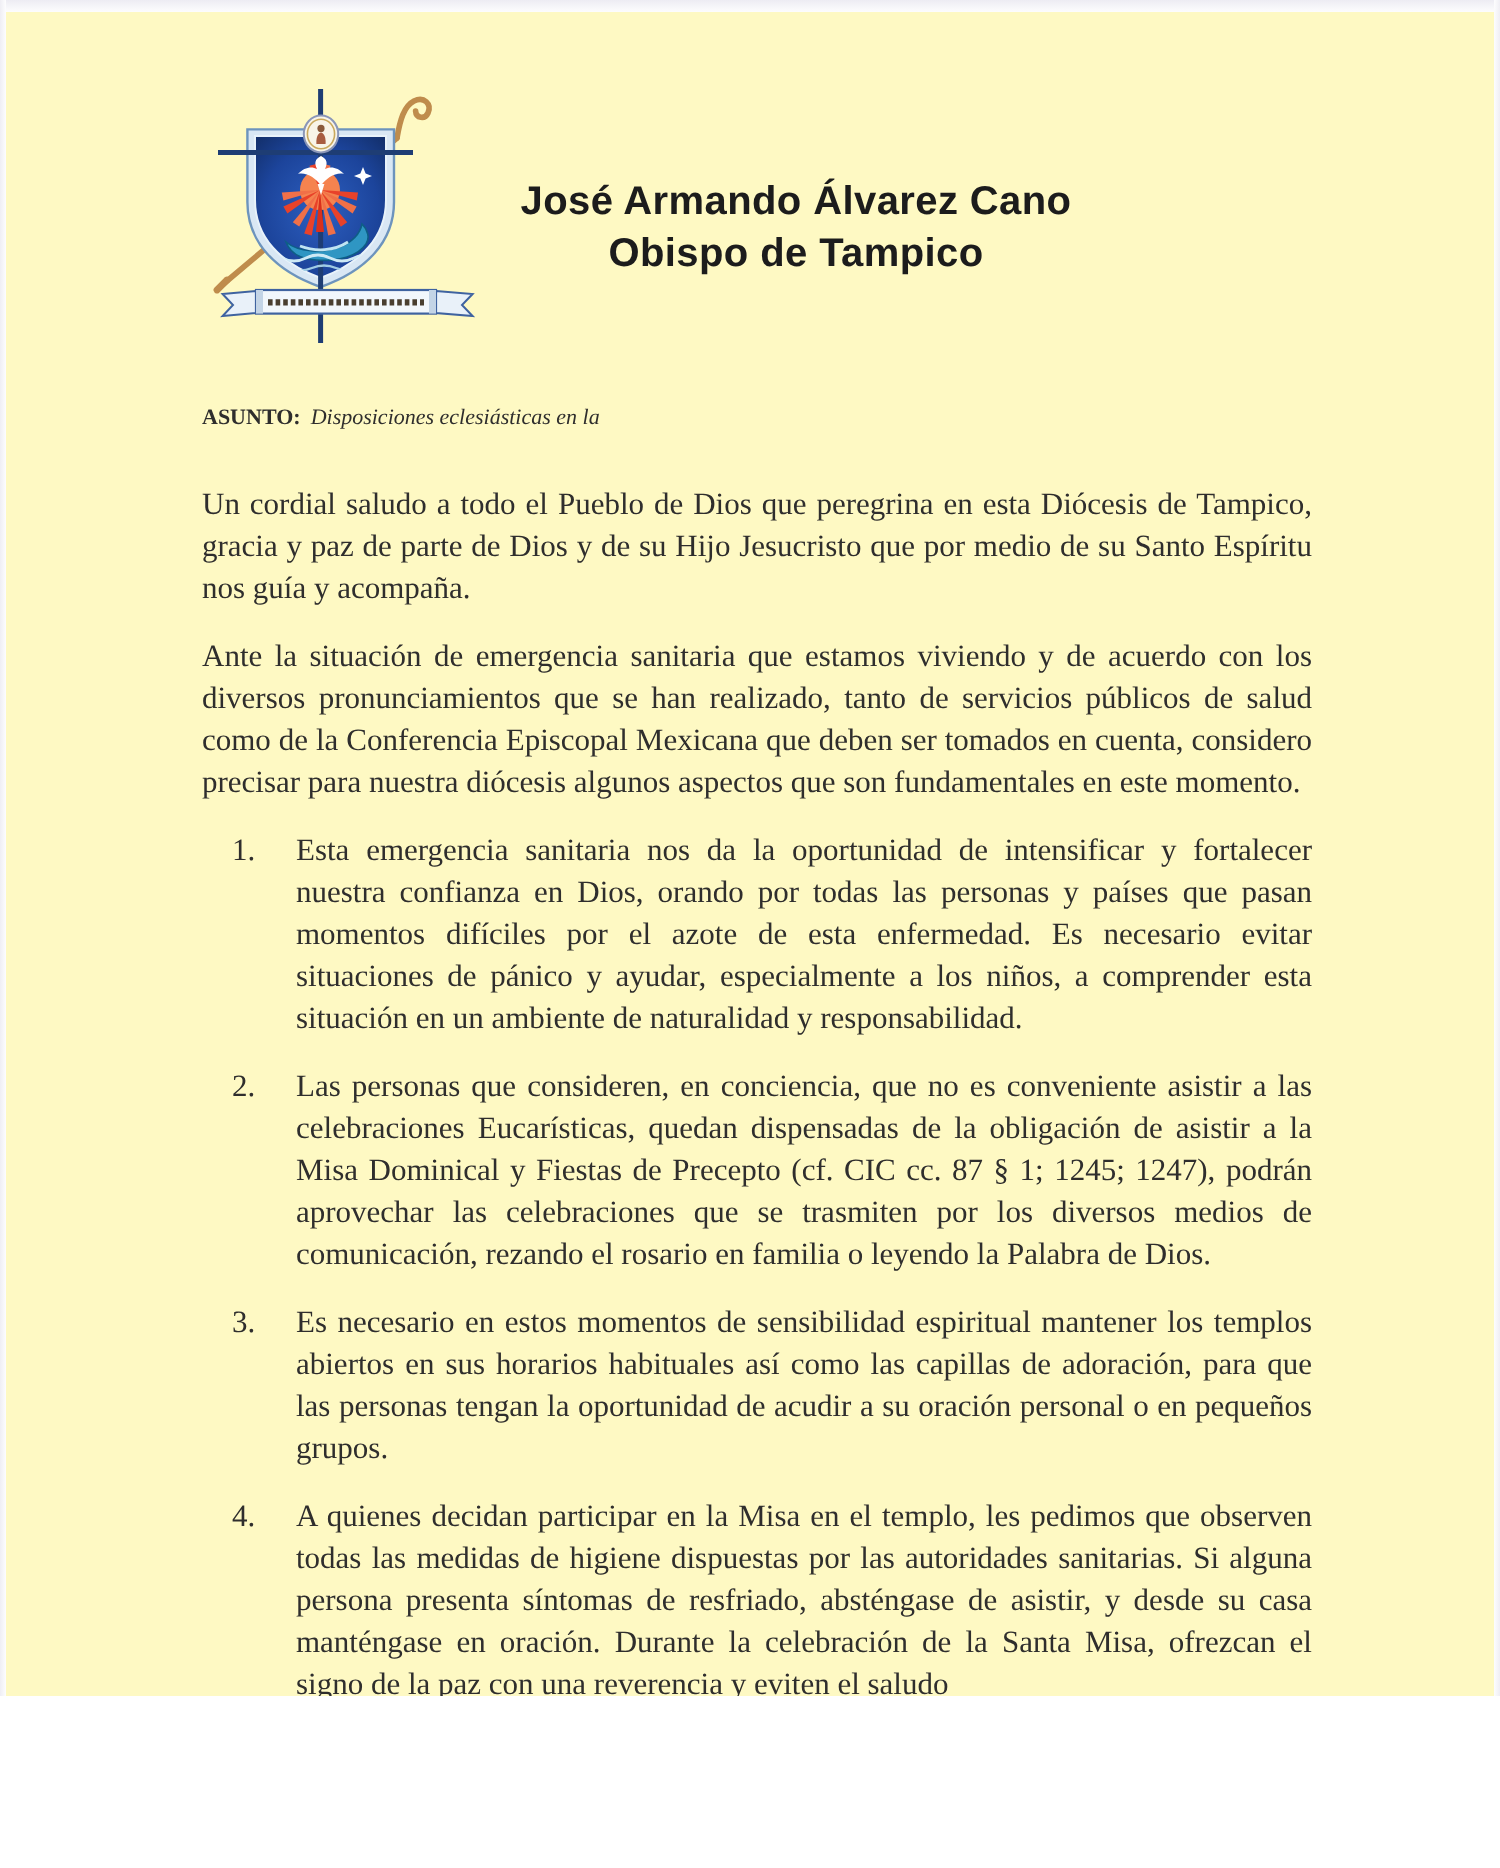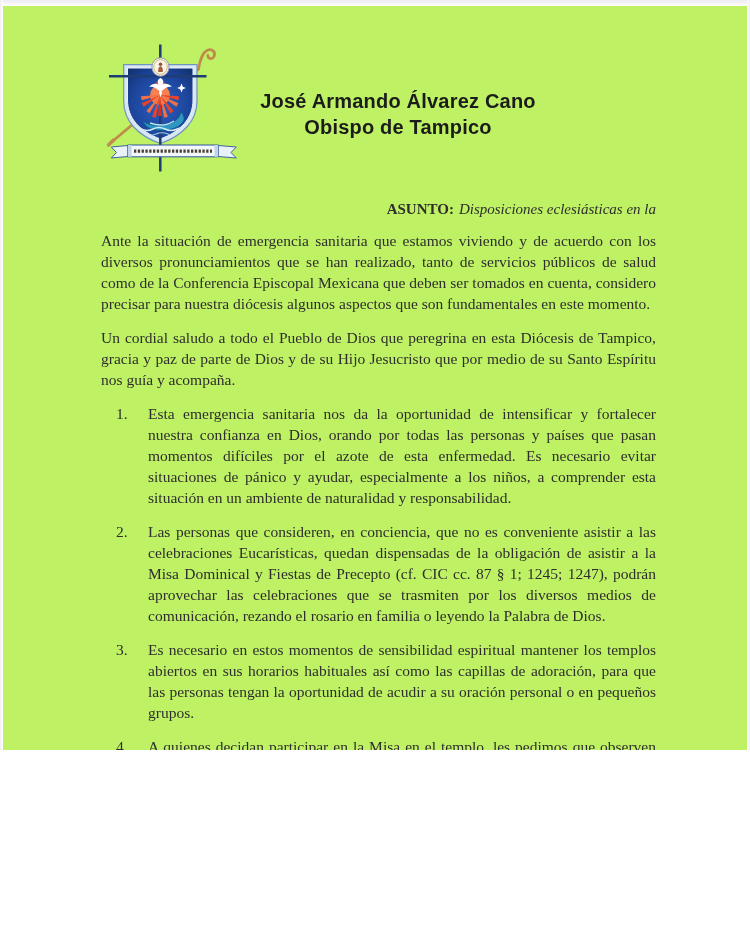--- a/index.html
+++ b/index.html
@@ -1,19 +1,19 @@
 <!DOCTYPE html>
 <html><head>
 <meta charset="utf-8">
 <style>
   html,body { margin:0; padding:0; background:#ffffff; }
   .page {
     position:relative;
-    width:750px; height:750px;
-    background:#bef264;
+    width:750px; height:848px;
+    background:#fef9c3;
     overflow:hidden;
     font-family:"Liberation Serif", serif;
   }
   
   .edge { position:absolute; pointer-events:none; }
   .edge-top    { left:0; top:0; width:750px; height:6px;  background:linear-gradient(#edecf3,#fdfdfe); }
   .edge-bottom { left:0; top:929px; width:750px; height:5px; background:linear-gradient(#fdfdfe,#dfdde9); }
   .edge-left   { left:0; top:0; width:3px; height:934px; background:linear-gradient(90deg,#efeef4,#fdfdfe); }
   .edge-right  { left:747px; top:0; width:3px; height:934px; background:linear-gradient(270deg,#efeef4,#fdfdfe); }
 
@@ -24,21 +24,21 @@
     text-align:center;
     font-family:"Liberation Sans", sans-serif;
     font-weight:bold; font-size:20px; line-height:26px;
     color:#1c1c1c; letter-spacing:0.2px;
   }
 
   .content {
     position:absolute; left:101px; top:198px; width:555px;
     color:#2f2e2d; font-size:15.5px; line-height:21px;
   }
-  .subject { text-align:right; line-height:22px; margin-bottom:10px; font-size:15px; }
+  .subject { line-height:22px; margin-bottom:22px; font-size:11px; }
   .subject-label  { font-weight:bold; font-style:normal; }
   .subject-italic { font-style:italic; }
   .subject-l1 .subject-italic { margin-left:5px; }
   p.para { margin:0 0 13px 0; text-align:justify; }
   .li { position:relative; padding-left:47px; text-align:justify; margin-bottom:13px; }
   .num { position:absolute; left:15px; top:0; }
 </style>
 </head>
 <body>
 
@@ -123,22 +123,22 @@
     <div>José Armando Álvarez Cano</div>
     <div>Obispo de Tampico</div>
   </div>
 
   <div class="content">
 
     <div class="subject">
       <div class="subject-l1"><span class="subject-label">ASUNTO:</span><span class="subject-italic">Disposiciones eclesiásticas en la</span></div>
     </div>
 
+    <p class="para">Un cordial saludo a todo el Pueblo de Dios que peregrina en esta Diócesis de Tampico, gracia y paz de parte de Dios y de su Hijo Jesucristo que por medio de su Santo Espíritu nos guía y acompaña.</p>
     <p class="para">Ante la situación de emergencia sanitaria que estamos viviendo y de acuerdo con los diversos pronunciamientos que se han realizado, tanto de servicios públicos de salud como de la Conferencia Episcopal Mexicana que deben ser tomados en cuenta, considero precisar para nuestra diócesis algunos aspectos que son fundamentales en este momento.</p>
-    <p class="para">Un cordial saludo a todo el Pueblo de Dios que peregrina en esta Diócesis de Tampico, gracia y paz de parte de Dios y de su Hijo Jesucristo que por medio de su Santo Espíritu nos guía y acompaña.</p>
 
     <div class="li">
       <span class="num">1.</span><span class="li-text">Esta emergencia sanitaria nos da la oportunidad de intensificar y fortalecer nuestra confianza en Dios, orando por todas las personas y países que pasan momentos difíciles por el azote de esta enfermedad. Es necesario evitar situaciones de pánico y ayudar, especialmente a los niños, a comprender esta situación en un ambiente de naturalidad y responsabilidad.</span>
     </div>
     <div class="li">
       <span class="num">2.</span><span class="li-text">Las personas que consideren, en conciencia, que no es conveniente asistir a las celebraciones Eucarísticas, quedan dispensadas de la obligación de asistir a la Misa Dominical y Fiestas de Precepto (cf. CIC cc. 87 § 1; 1245; 1247), podrán aprovechar las celebraciones que se trasmiten por los diversos medios de comunicación, rezando el rosario en familia o leyendo la Palabra de Dios.</span>
     </div>
     <div class="li">
       <span class="num">3.</span><span class="li-text">Es necesario en estos momentos de sensibilidad espiritual mantener los templos abiertos en sus horarios habituales así como las capillas de adoración, para que las personas tengan la oportunidad de acudir a su oración personal o en pequeños grupos.</span>
     </div>

